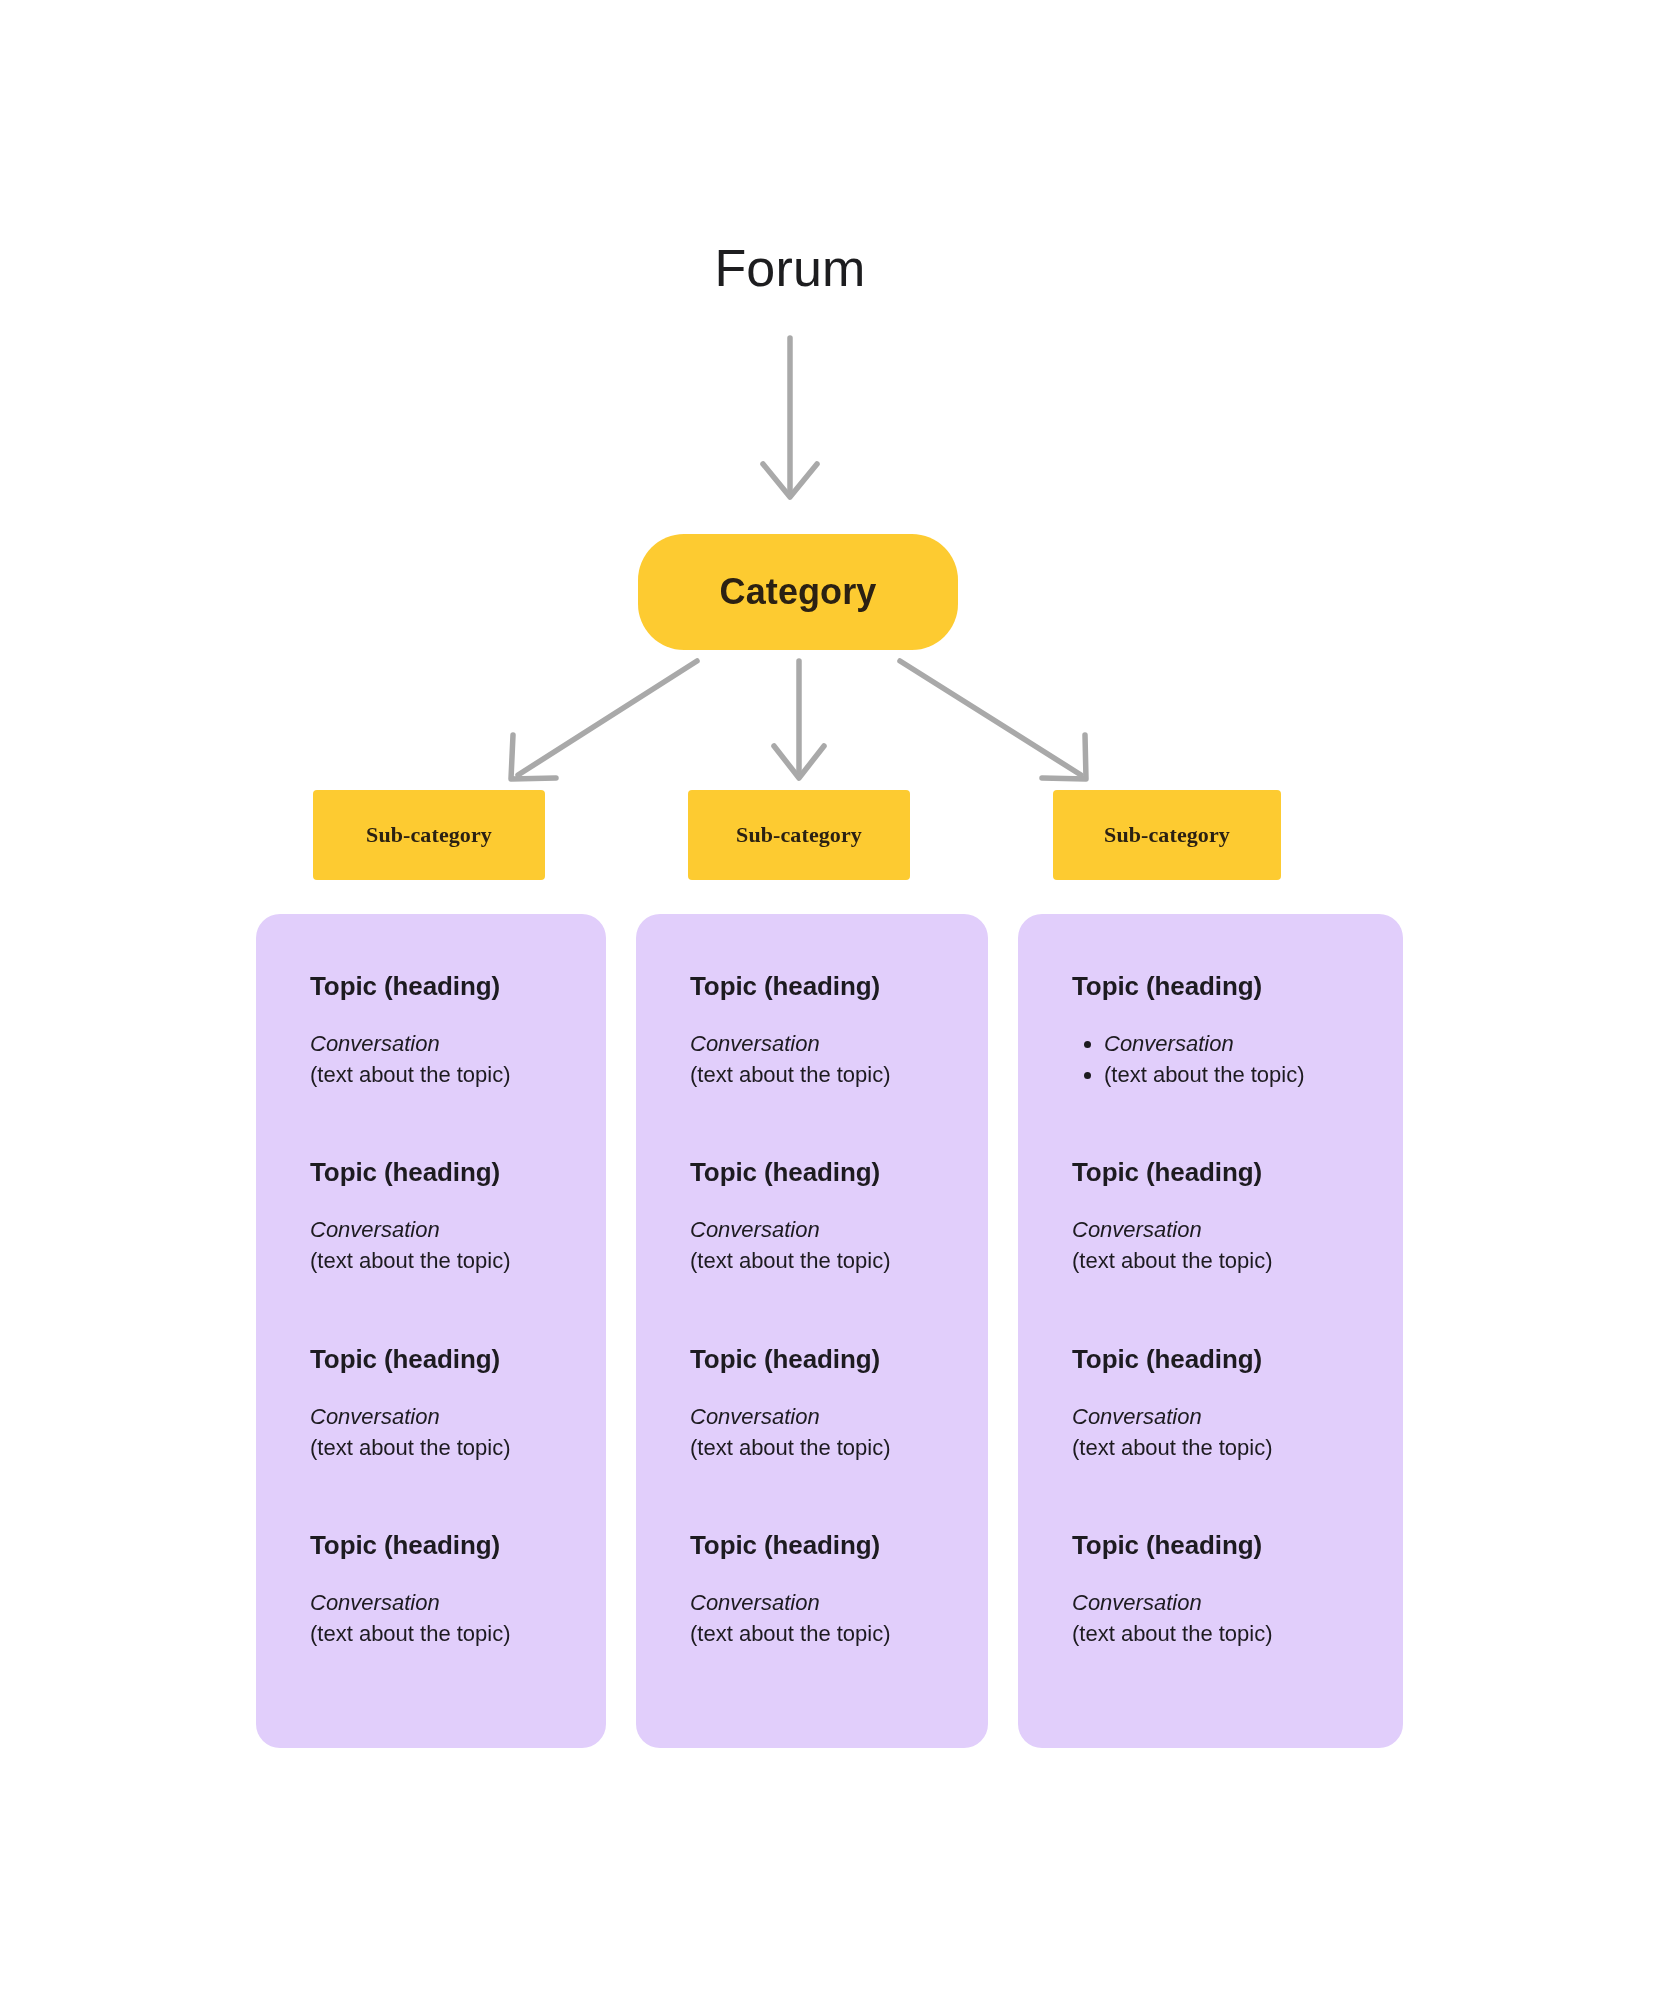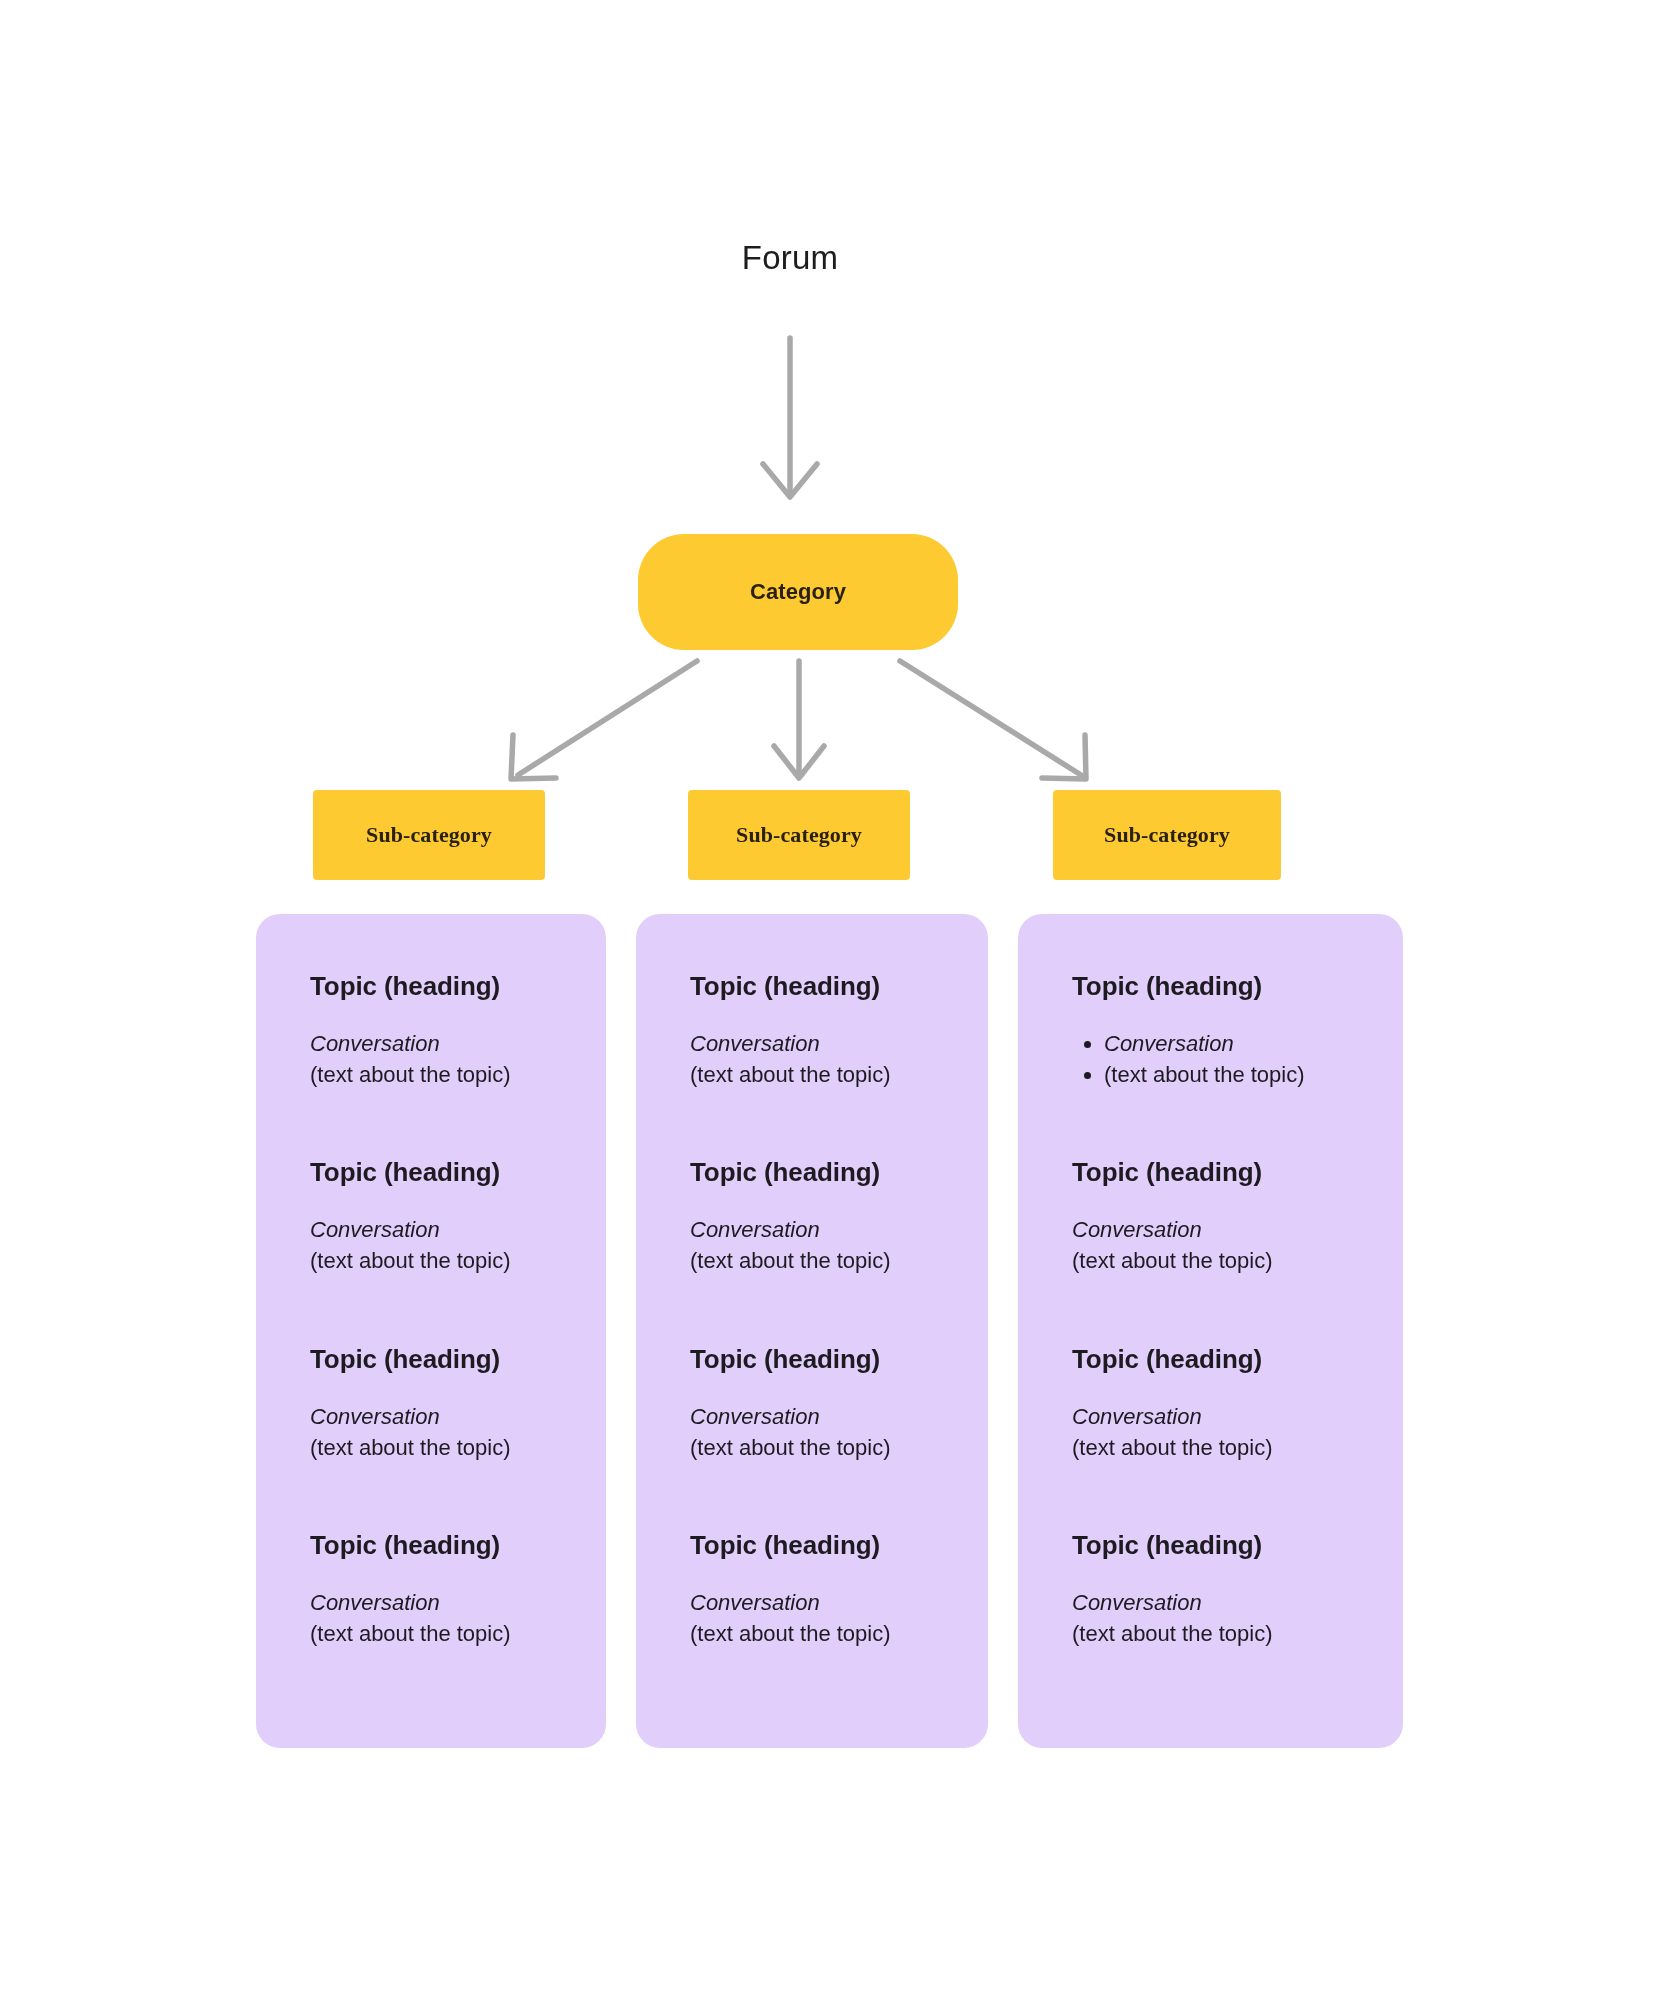--- a/index.html
+++ b/index.html
@@ -21,21 +21,21 @@
     overflow: hidden;
   }
 
   
   .root-title {
     position: absolute;
     left: 0;
     top: 240px;
     width: 1580px;
     text-align: center;
-    font-size: 33px;
+    font-size: 52px;
     font-weight: 400;
     letter-spacing: 0.2px;
     color: #1d1d1f;
     line-height: 1.1;
   }
 
   
   .arrow-layer {
     position: absolute;
     left: 0;
@@ -53,21 +53,21 @@
     width: 320px;
     height: 116px;
     background: #FDCB31;
     border-radius: 46px;
     display: flex;
     align-items: center;
     justify-content: center;
     box-sizing: border-box;
   }
   .node-category .node-label {
-    font-size: 22px;
+    font-size: 36px;
     font-weight: 700;
     color: #2b2113;
     letter-spacing: 0.1px;
   }
 
   .node-sub {
     position: absolute;
     top: 790px;
     height: 90px;
     background: #FDCB31;

